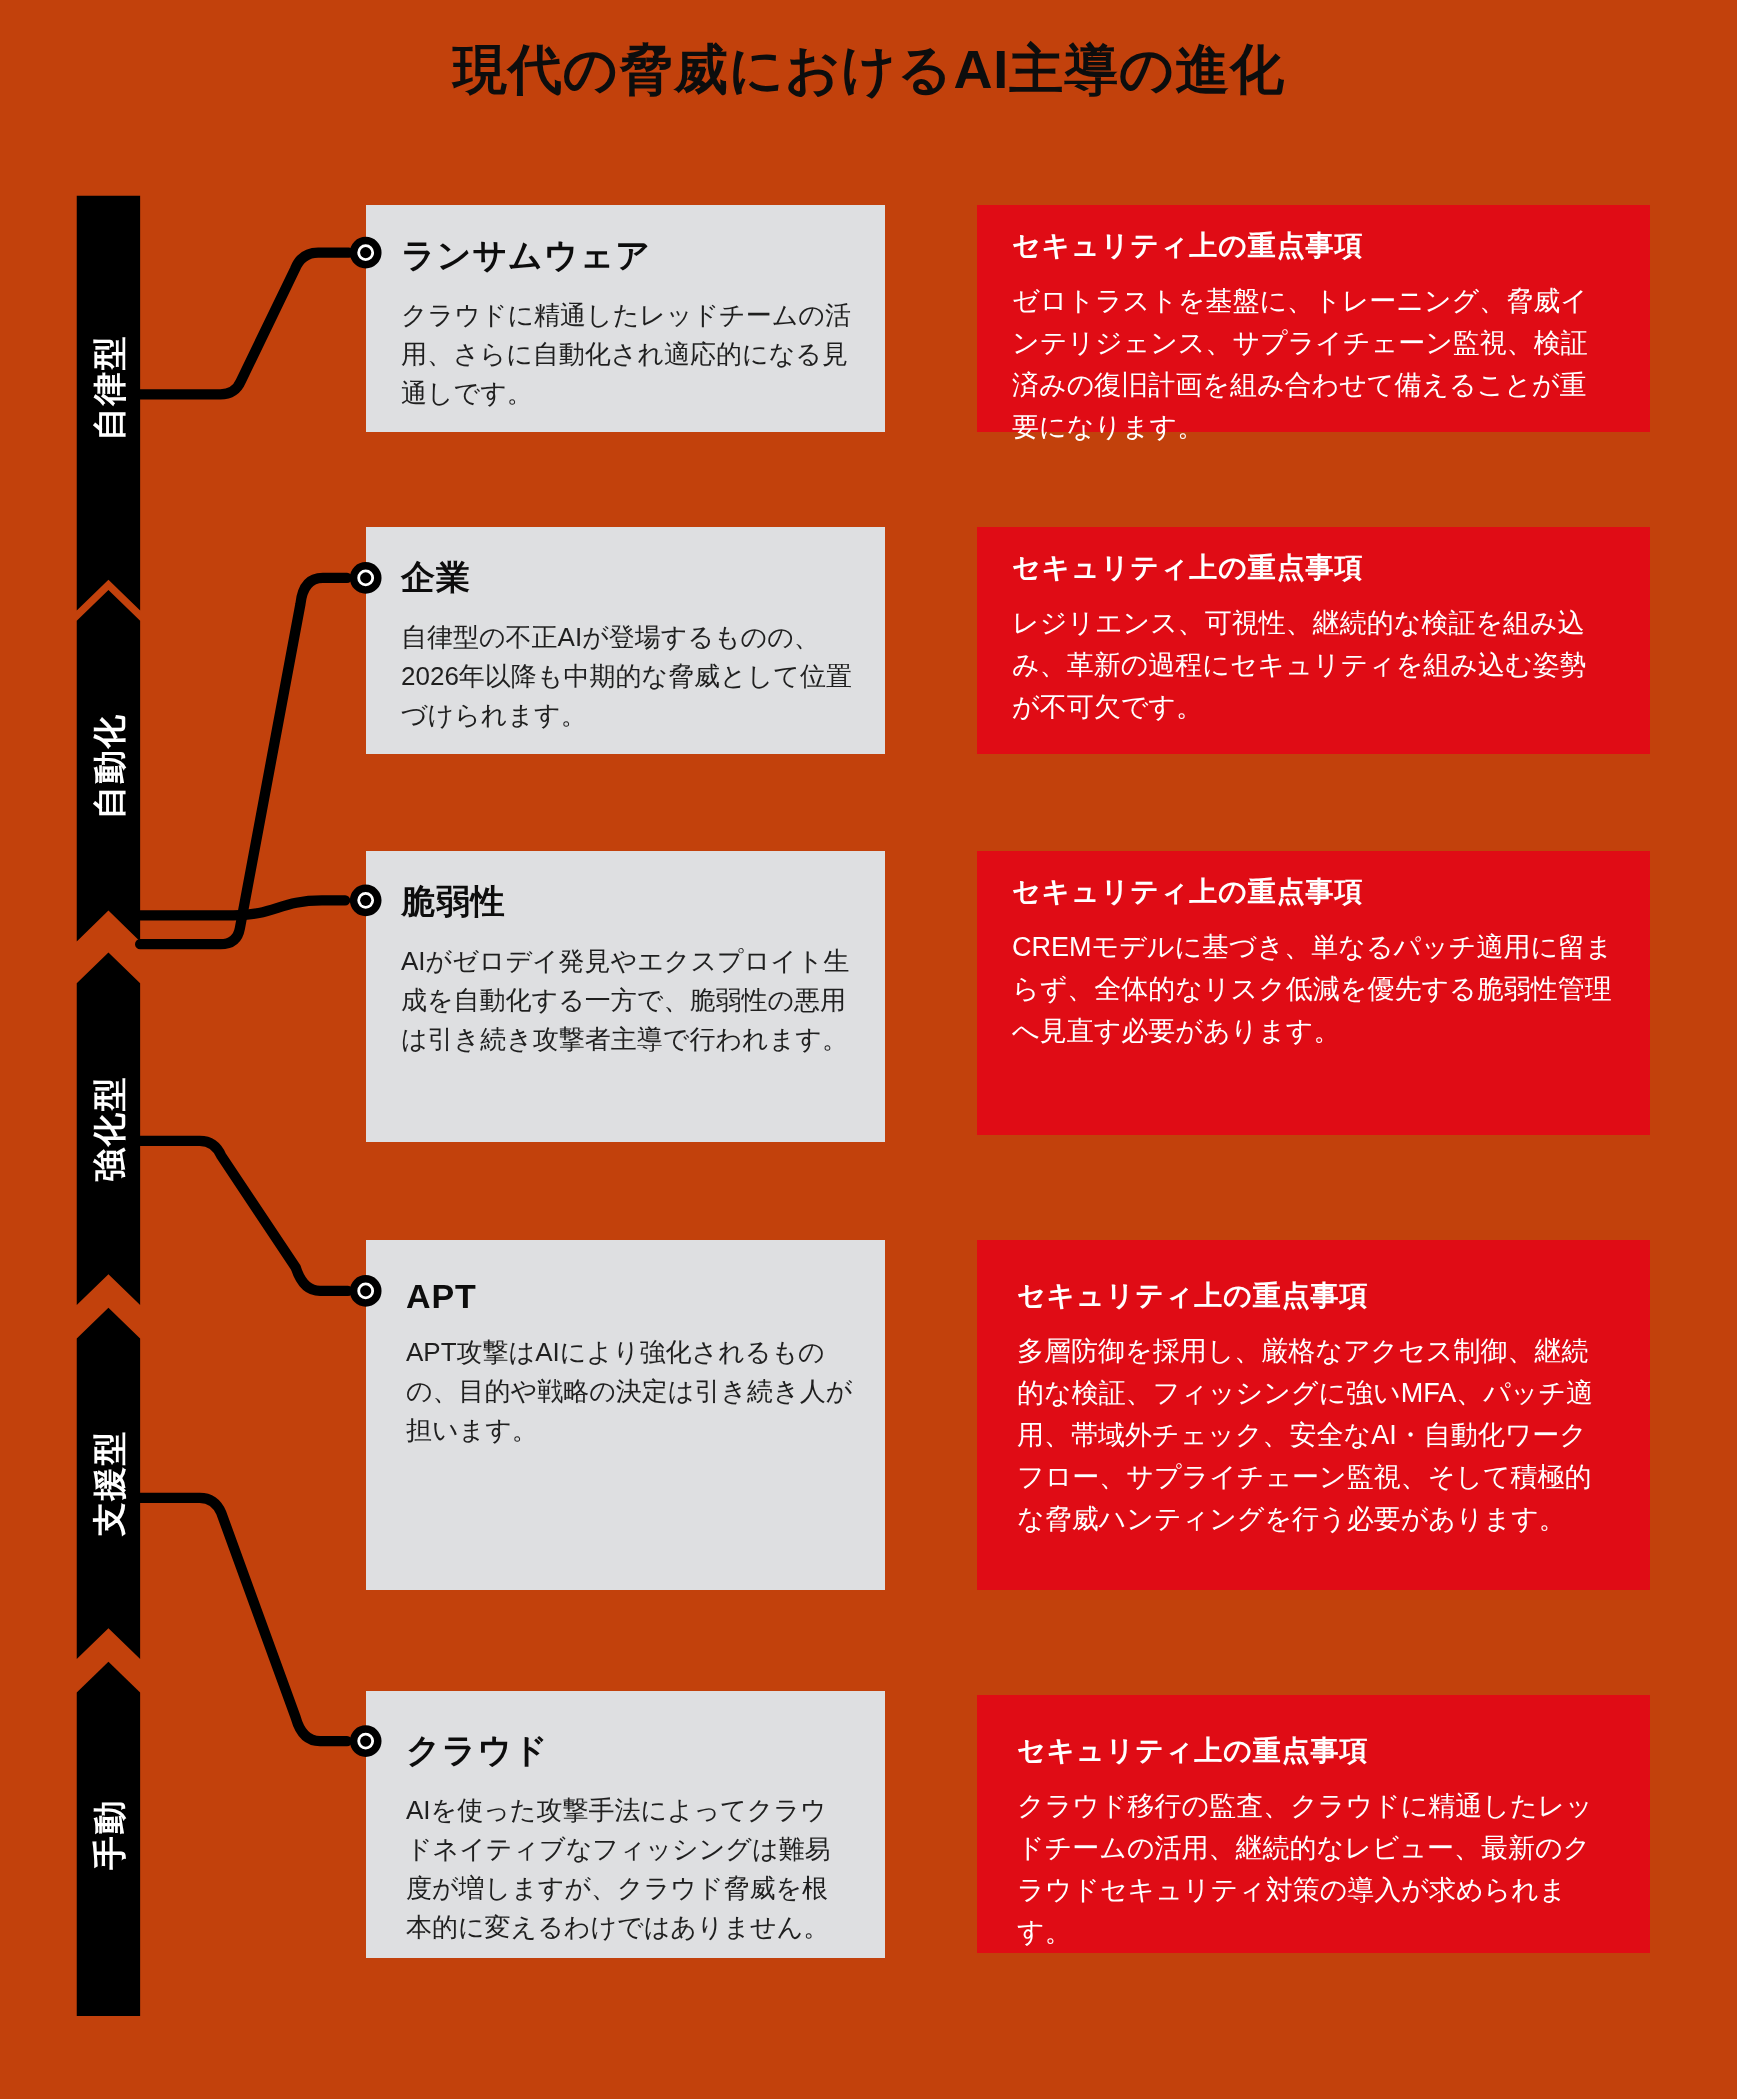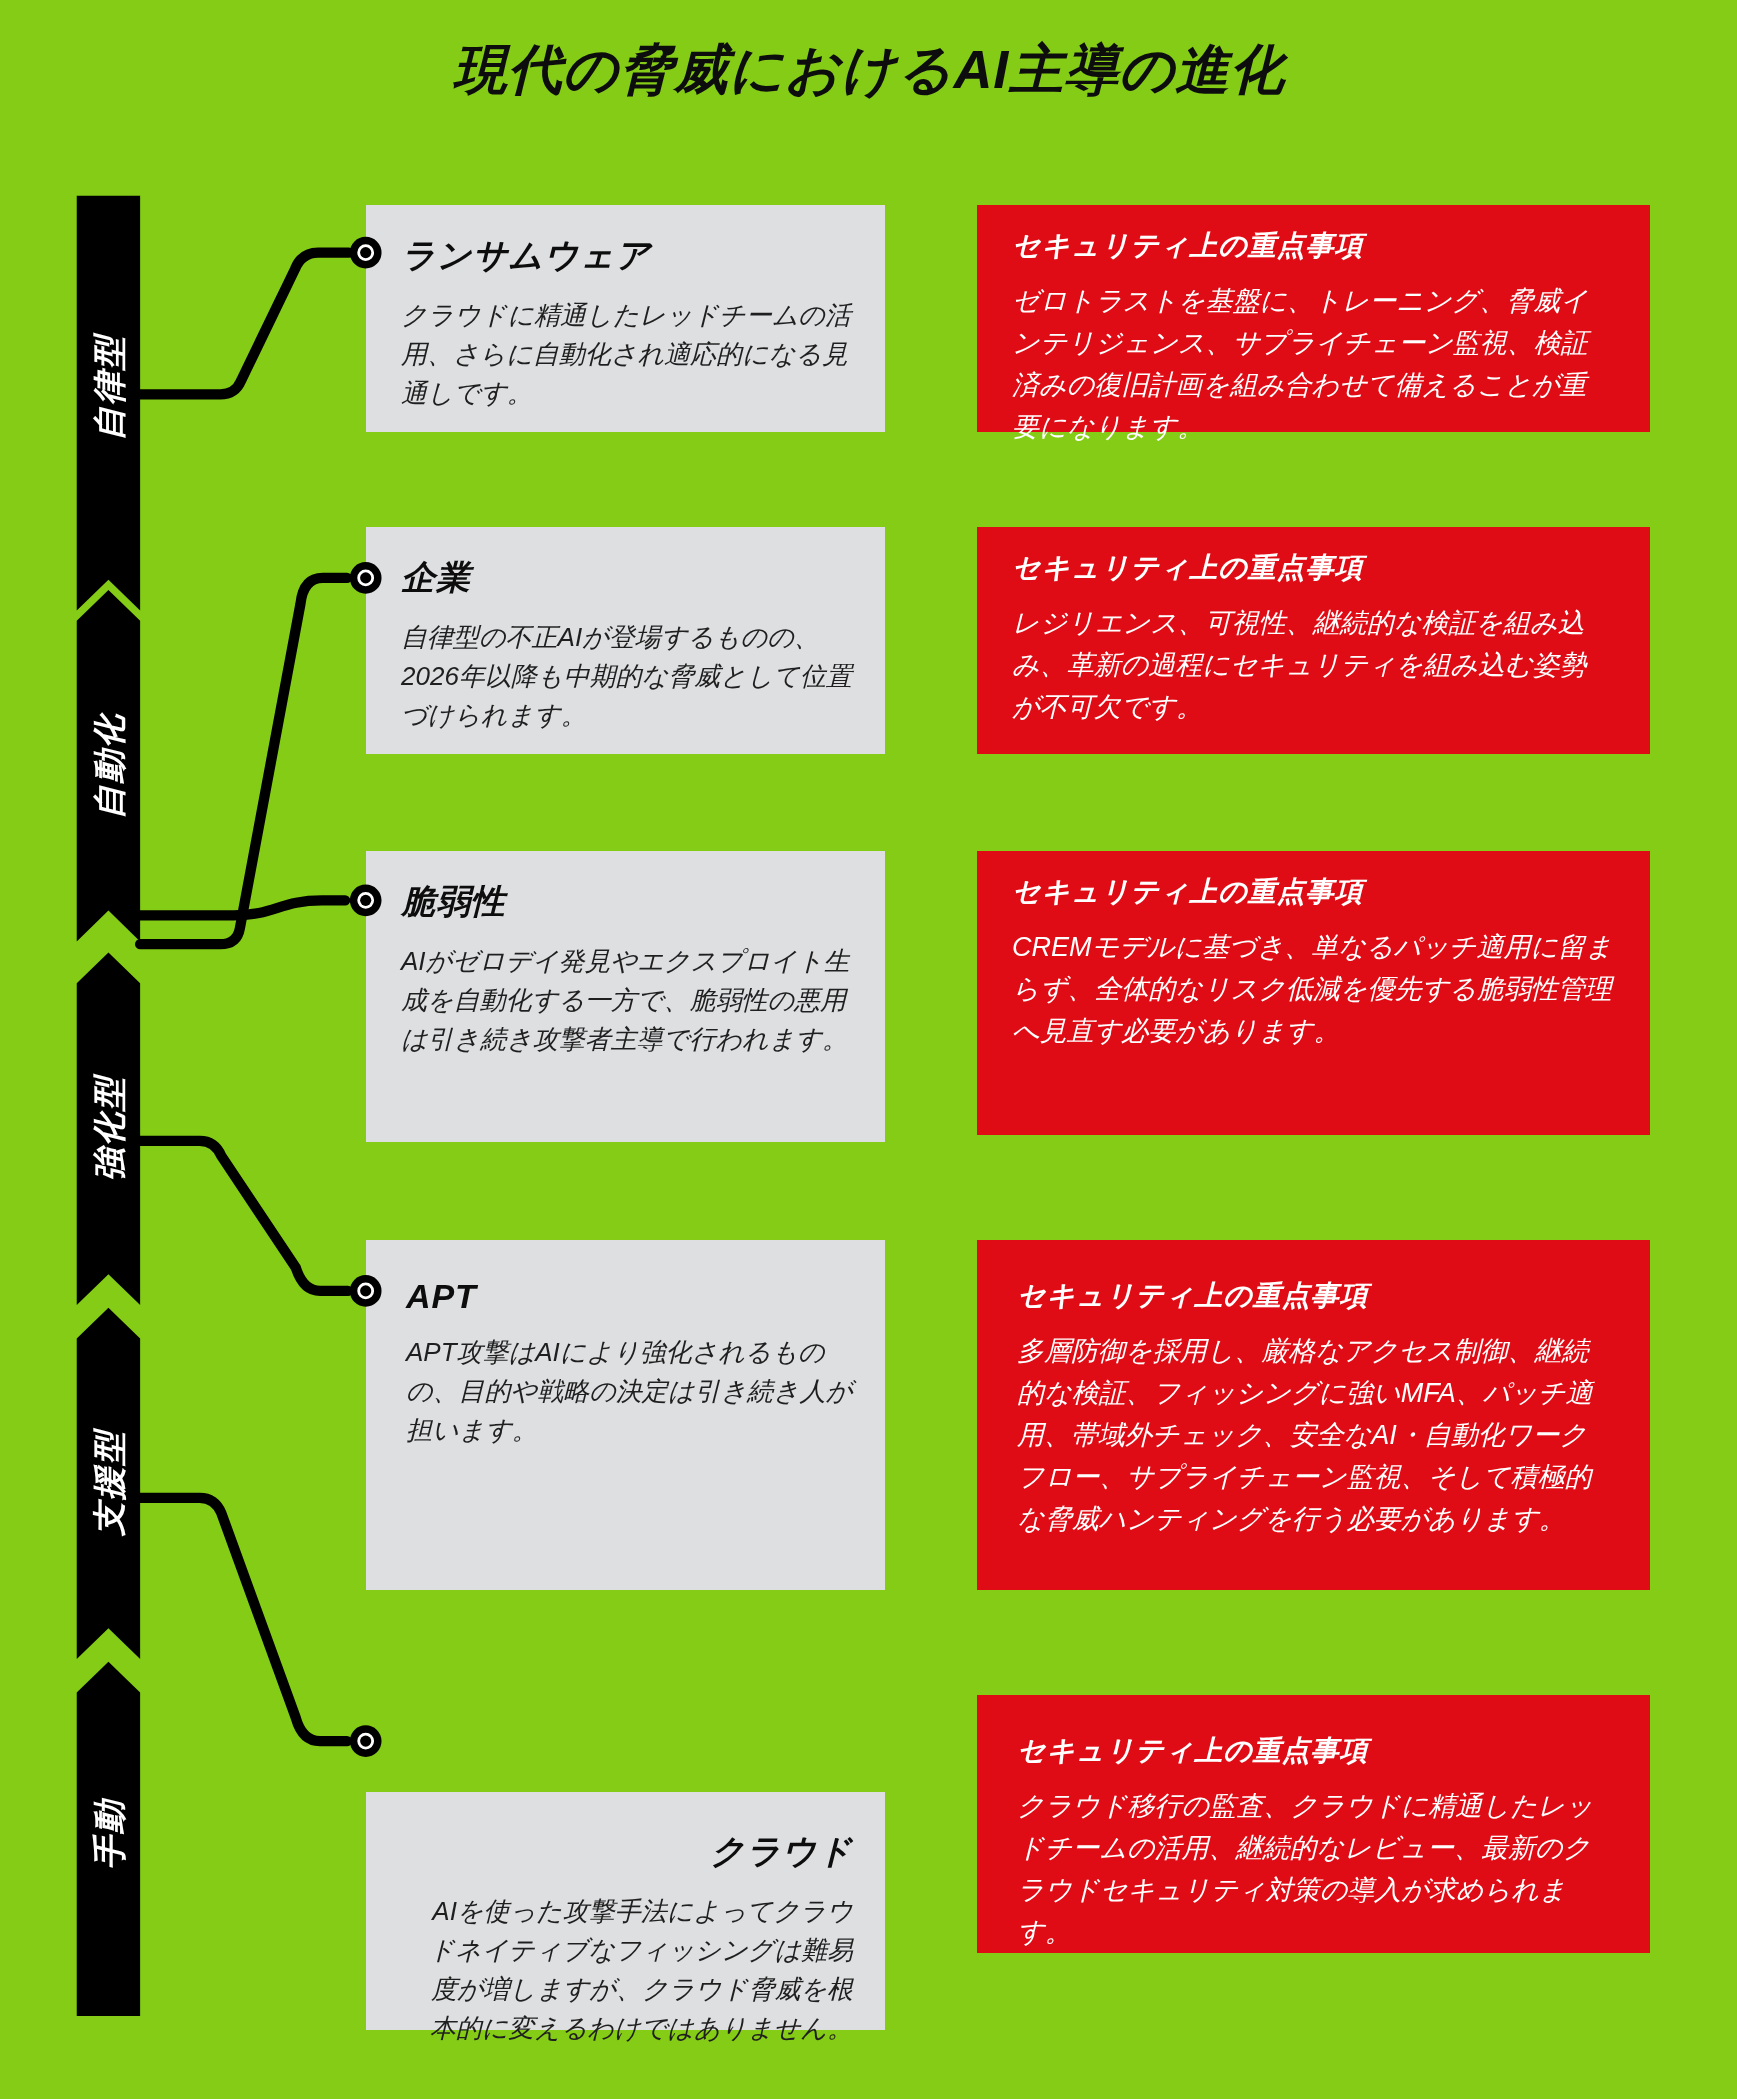--- a/index.html
+++ b/index.html
@@ -1,22 +1,21 @@
 <!DOCTYPE html>
 <html lang="ja" style="font-size:15px"><head>
 <meta charset="utf-8">
 <style>
   html,body{margin:0;padding:0;background:#ffffff;}
   .canvas{
     position:relative;
     width:1738px;height:2099px;
-    background:#84cc16;
+    background:#c2410c;
     font-family:"Liberation Sans","DejaVu Sans",sans-serif;
     overflow:hidden;
-    font-style:italic;
   }
   .page-title{
     position:absolute;top:34px;left:0;width:100%;
     margin:0;text-align:center;
     font-size:54px;font-weight:900;color:#0d0d0d;
     letter-spacing:0.9px;
   }
   .diagram-svg{position:absolute;top:0;left:0;z-index:2;}
   .card{position:absolute;box-sizing:border-box;z-index:1;}
   .topic-card{
@@ -88,21 +87,21 @@
 
   <section class="card topic-card pt-lg" style="top:1240px;height:350px;">
     <h2>APT</h2>
     <p>APT攻撃はAIにより強化されるものの、目的や戦略の決定は引き続き人が担います。</p>
   </section>
   <section class="card focus-card pt-lg" style="top:1240px;height:350px;">
     <h3>セキュリティ上の重点事項</h3>
     <p>多層防御を採用し、厳格なアクセス制御、継続的な検証、フィッシングに強いMFA、パッチ適用、帯域外チェック、安全なAI・自動化ワークフロー、サプライチェーン監視、そして積極的な脅威ハンティングを行う必要があります。</p>
   </section>
 
-  <section class="card topic-card pt-lg" style="top:1792px;height:238px;text-align:right;">
+  <section class="card topic-card pt-lg" style="top:1691px;height:267px;">
     <h2>クラウド</h2>
     <p>AIを使った攻撃手法によってクラウドネイティブなフィッシングは難易度が増しますが、クラウド脅威を根本的に変えるわけではありません。</p>
   </section>
   <section class="card focus-card pt-lg" style="top:1695px;height:258px;">
     <h3>セキュリティ上の重点事項</h3>
     <p>クラウド移行の監査、クラウドに精通したレッドチームの活用、継続的なレビュー、最新のクラウドセキュリティ対策の導入が求められます。</p>
   </section>
 
   <svg class="diagram-svg" width="1738" height="2099" viewBox="0 0 1864 2252">
 

